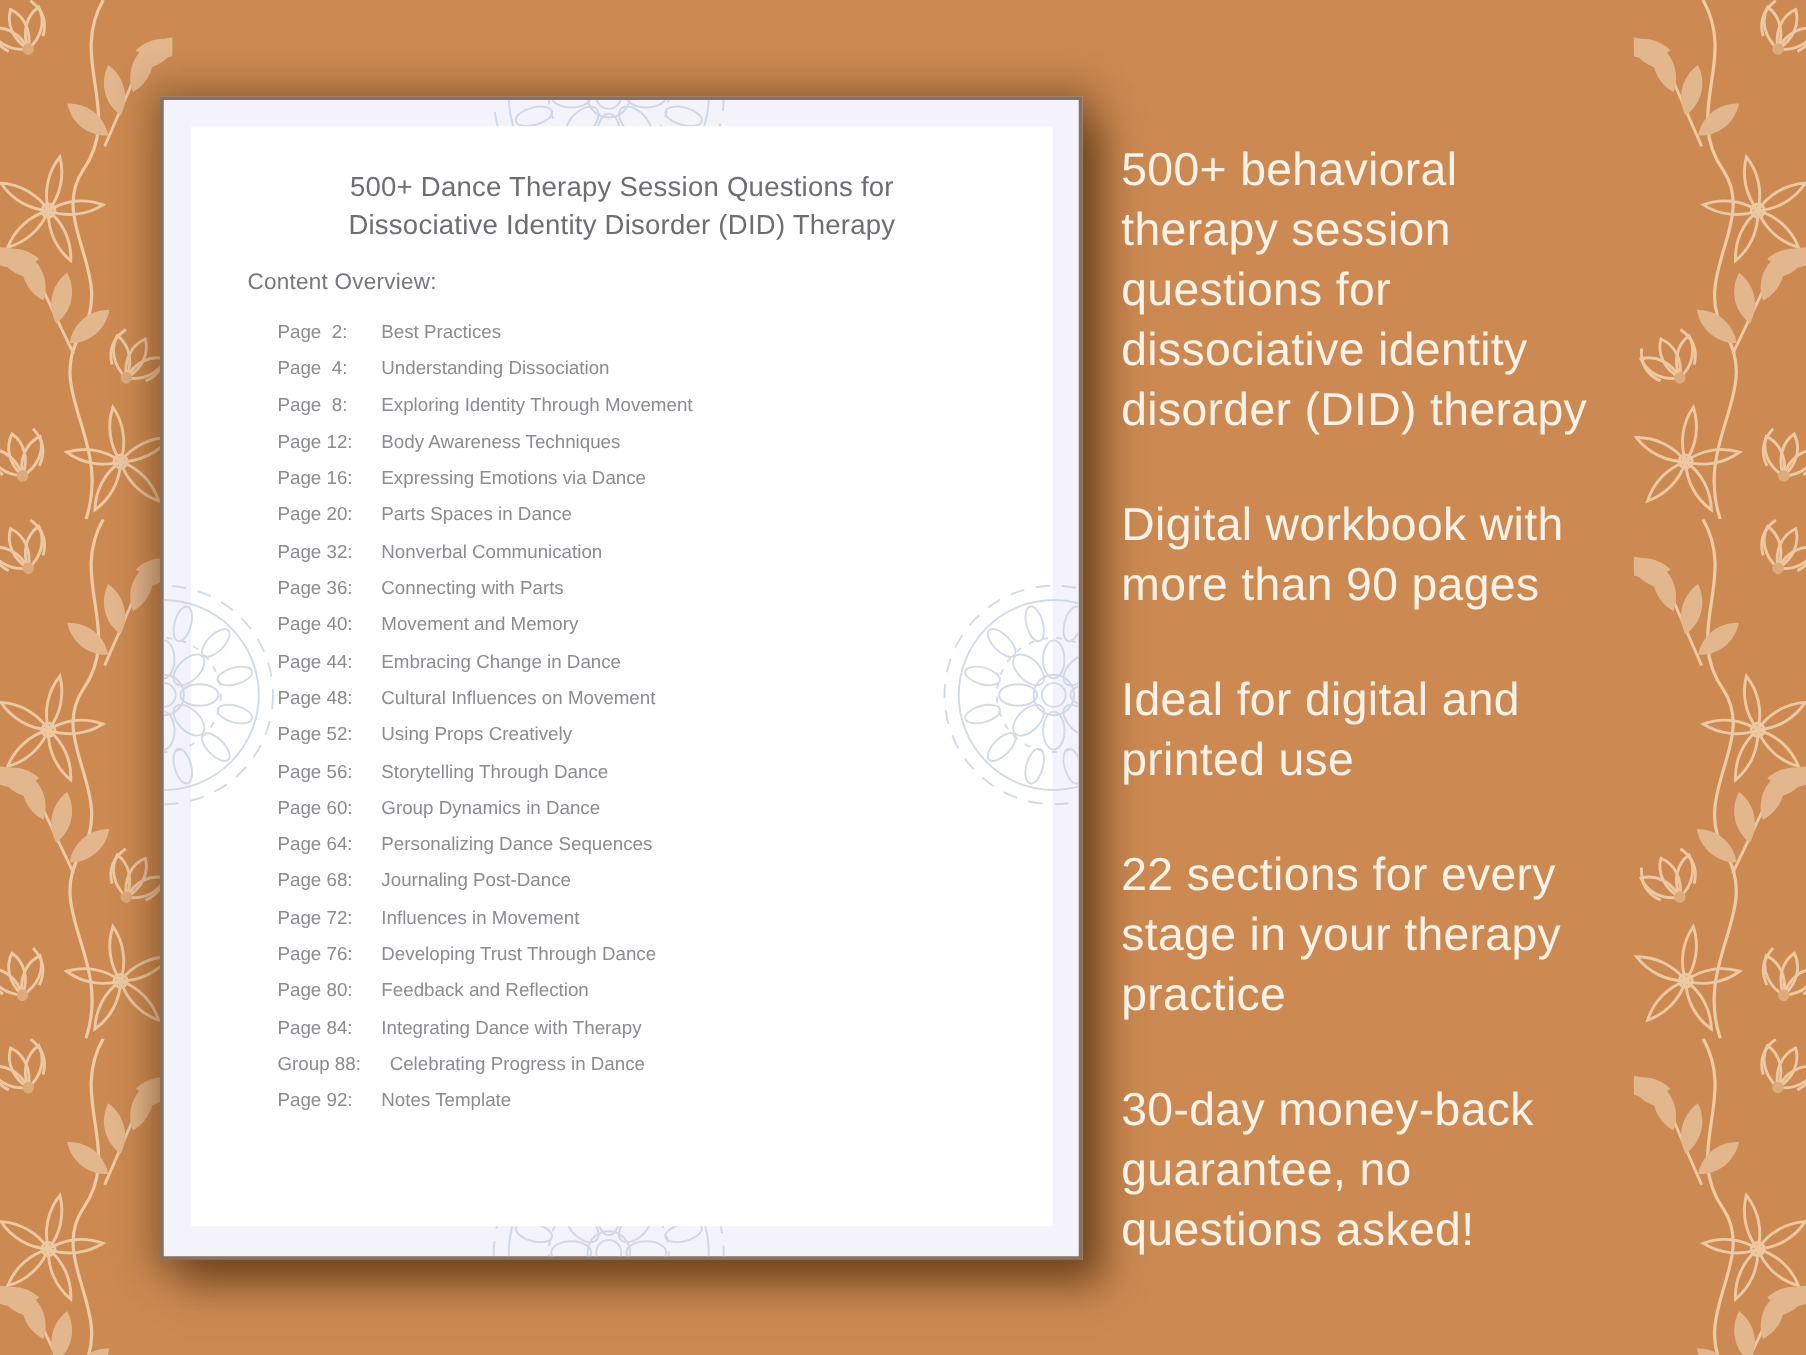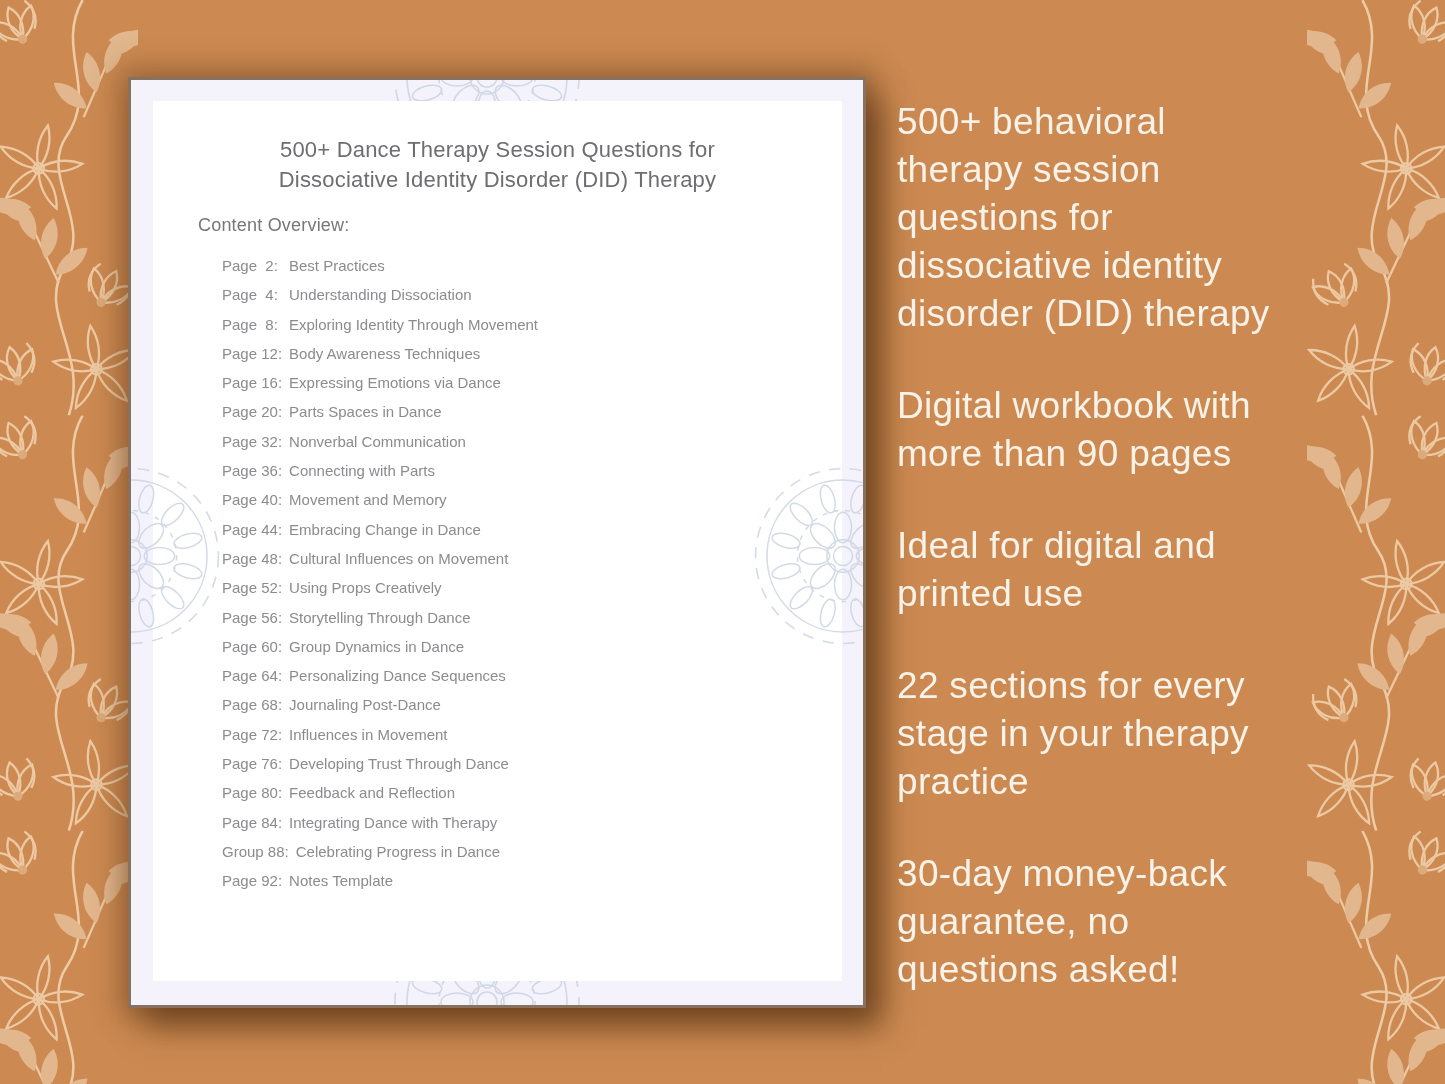--- a/index.html
+++ b/index.html
@@ -46,28 +46,28 @@
     color:#6d6d72;letter-spacing:.2px;
     white-space:pre-line;
   }
   .overview{
     position:absolute;top:114px;left:45px;
     font-size:18px;color:#76767b;letter-spacing:.2px;text-align:right;
   }
   .toc{position:absolute;top:150px;left:69px;}
   .toc-row{line-height:29.3px;white-space:nowrap;font-size:15px;color:#8b8b90;}
   .toc-row .pg{display:inline-block;min-width:60px;white-space:pre;}
-  .toc-row .tt{margin-left:7px;}
+  .toc-row .tt{margin-left:23px;}
 
   
   .marketing{
     position:absolute;left:897px;top:96px;width:470px;z-index:2;
   }
   .mpara{
-    margin:2px 0 44px 0;
+    margin:16px 0 44px 0;
     font-size:37px;line-height:48px;font-weight:400;
     color:#f8f2e8;letter-spacing:.3px;
     white-space:pre-line;
   }
 </style>
 </head>
 <body>
 
 <svg class="defs" aria-hidden="true">
   <defs>

